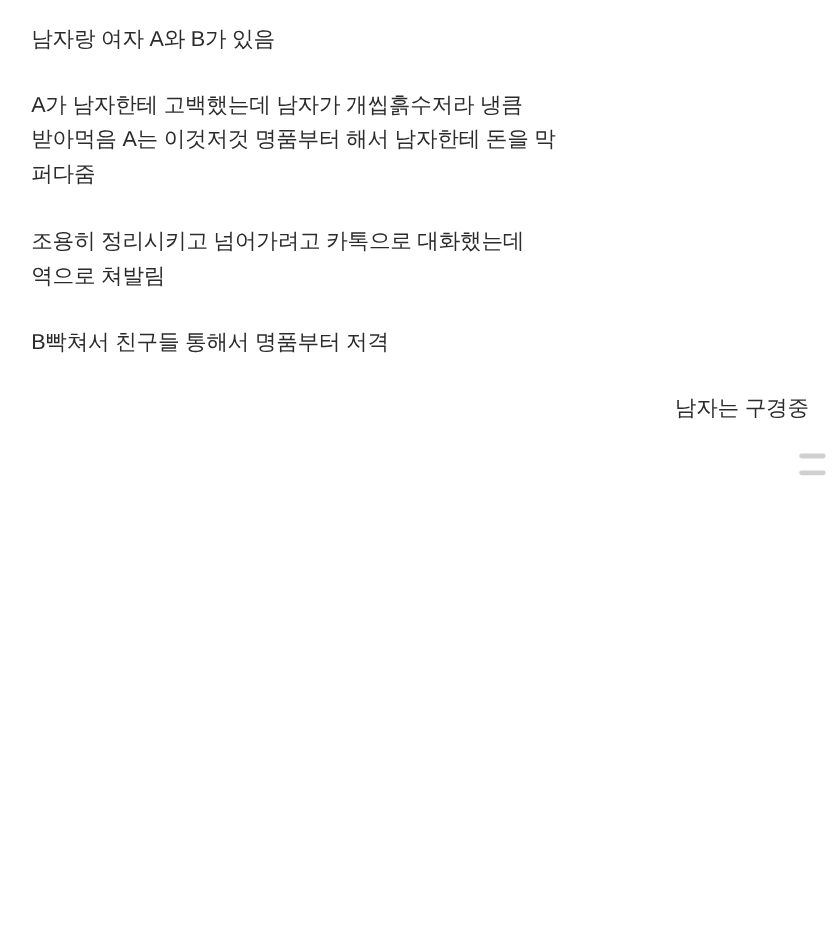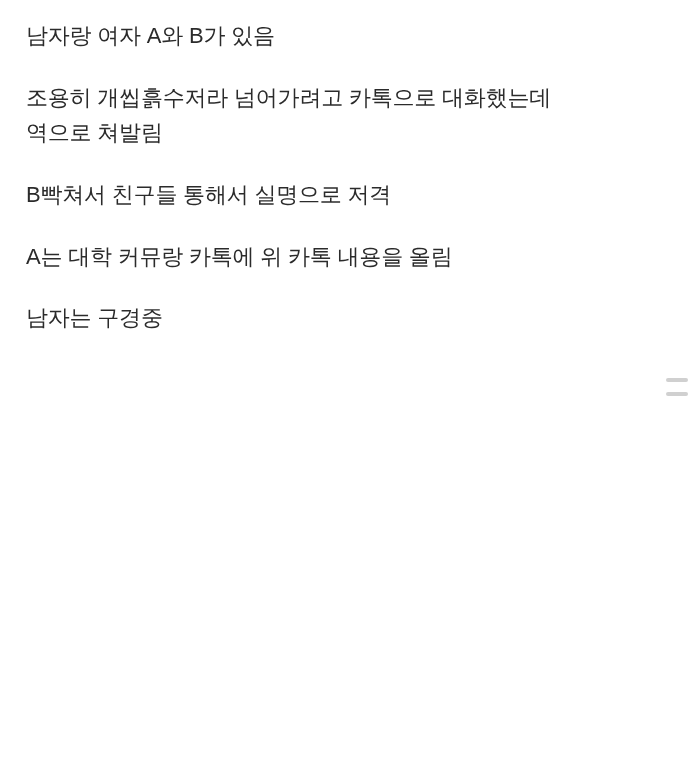--- a/index.html
+++ b/index.html
@@ -18,30 +18,31 @@
     width: 700px;
     height: 781px;
     background: #ffffff;
     box-sizing: border-box;
     padding: 18px 26px 0 26px;
   }
   .story {
     display: block;
   }
   .para {
-    font-size: 22px;
+    font-size: 18px;
     line-height: 1.62;
     color: #2b2b2b;
     letter-spacing: -0.2px;
     white-space: pre-line;
     margin: 0 0 26px 0;
     word-break: keep-all;
   }
   .para:last-child {
     margin-bottom: 0;
+    text-align: right;
   }
   .scroll-handle {
     position: absolute;
     right: 12px;
     top: 378px;
     width: 22px;
     height: 18px;
     display: flex;
     flex-direction: column;
     justify-content: space-between;
@@ -54,24 +55,26 @@
     border-radius: 2px;
   }
 </style>
 </head>
 <body>
 
 <div class="page">
 
   <div class="story">
     <p class="para">남자랑 여자 A와 B가 있음</p>
-    <p class="para">조용히 개씹흙수저라 넘어가려고 카톡으로 대화했는데
+    <p class="para">A가 남자한테 고백했는데 남자가 개씹흙수저라 냉큼
+받아먹음 A는 이것저것 명품부터 해서 남자한테 돈을 막
+퍼다줌</p>
+    <p class="para">조용히 정리시키고 넘어가려고 카톡으로 대화했는데
 역으로 쳐발림</p>
-    <p class="para">B빡쳐서 친구들 통해서 실명으로 저격</p>
-    <p class="para">A는 대학 커뮤랑 카톡에 위 카톡 내용을 올림</p>
+    <p class="para">B빡쳐서 친구들 통해서 명품부터 저격</p>
     <p class="para">남자는 구경중</p>
   </div>
 
   <div class="scroll-handle">
     <span></span>
     <span></span>
   </div>
 
 </div>
 

